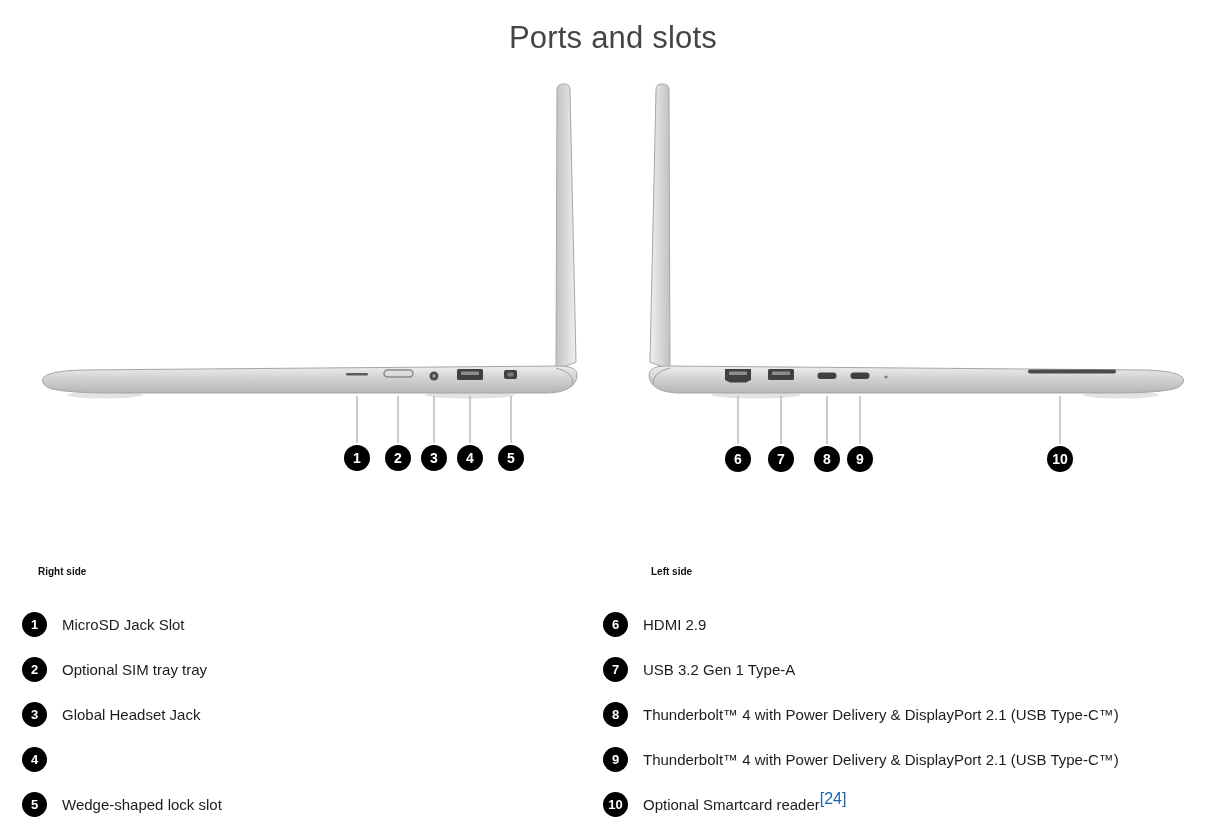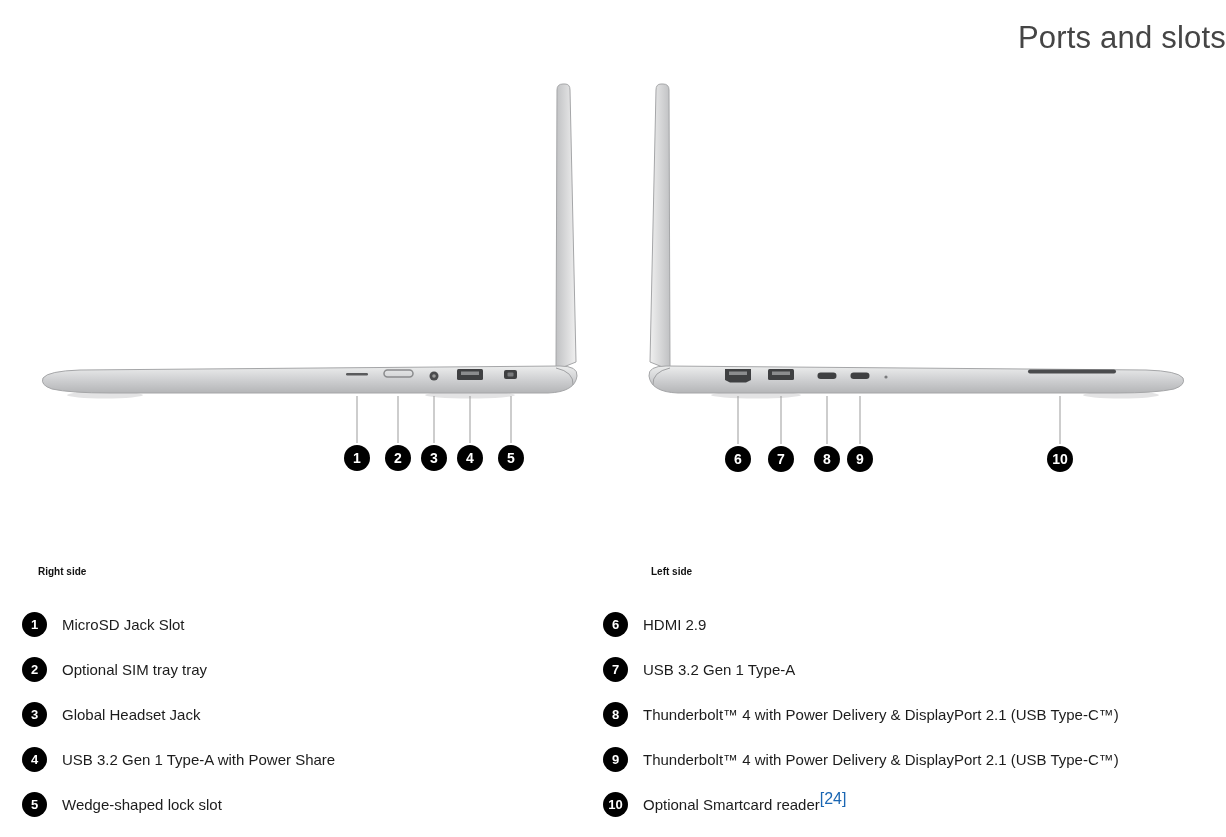--- a/index.html
+++ b/index.html
@@ -1,21 +1,21 @@
 <!DOCTYPE html>
 <html><head>
 <meta charset="utf-8">
 <style>
   * { margin:0; padding:0; box-sizing:border-box; }
   html,body { width:1226px; height:837px; background:#ffffff; }
   body { position:relative; overflow:hidden; font-family:"Liberation Sans", sans-serif; }
 
   .page-title {
     position:absolute; top:20px; left:0; width:100%;
-    text-align:right; font-size:31px; font-weight:400; color:#454545;
+    text-align:center; font-size:31px; font-weight:400; color:#454545;
     letter-spacing:0.2px;
   }
 
   .diagram-svg { position:absolute; top:0; left:0; }
 
   .callout {
     position:absolute; width:26px; height:26px; border-radius:50%;
     background:#000000; color:#ffffff;
     display:flex; align-items:center; justify-content:center;
     font-size:14px; font-weight:700;
@@ -146,21 +146,20 @@
 <div class="legend-row" style="left:22px;top:656px">
   <span class="legend-num">2</span>
   <span class="legend-label">Optional SIM tray tray</span>
 </div>
 <div class="legend-row" style="left:22px;top:701px">
   <span class="legend-num">3</span>
   <span class="legend-label">Global Headset Jack</span>
 </div>
 <div class="legend-row" style="left:22px;top:746px">
   <span class="legend-num">4</span>
-  <span class="legend-label">USB 3.2 Gen 1 Type-A with Power Share</span>
 </div>
 <div class="legend-row" style="left:22px;top:791px">
   <span class="legend-num">5</span>
   <span class="legend-label">Wedge-shaped lock slot</span>
 </div>
 
 <div class="legend-heading" style="left:651px;top:566px">Left side</div>
 
 <div class="legend-row" style="left:603px;top:611px">
   <span class="legend-num">6</span>

